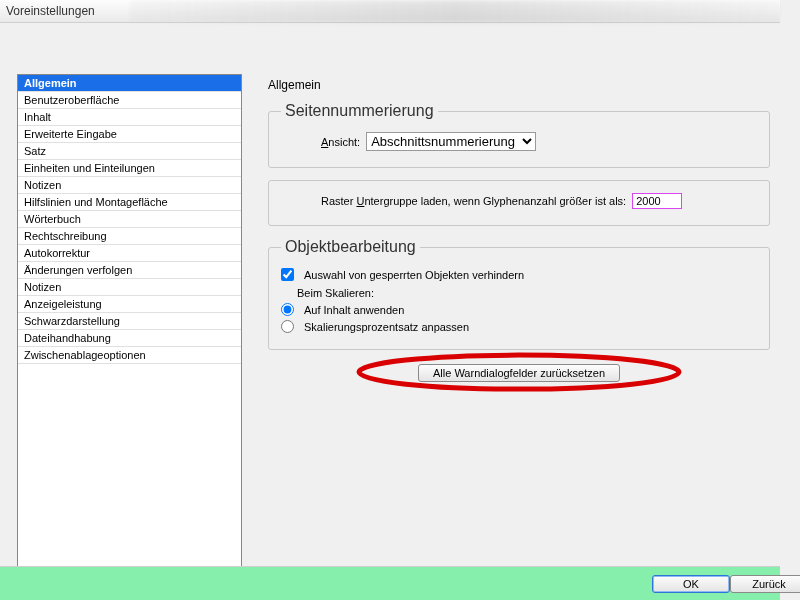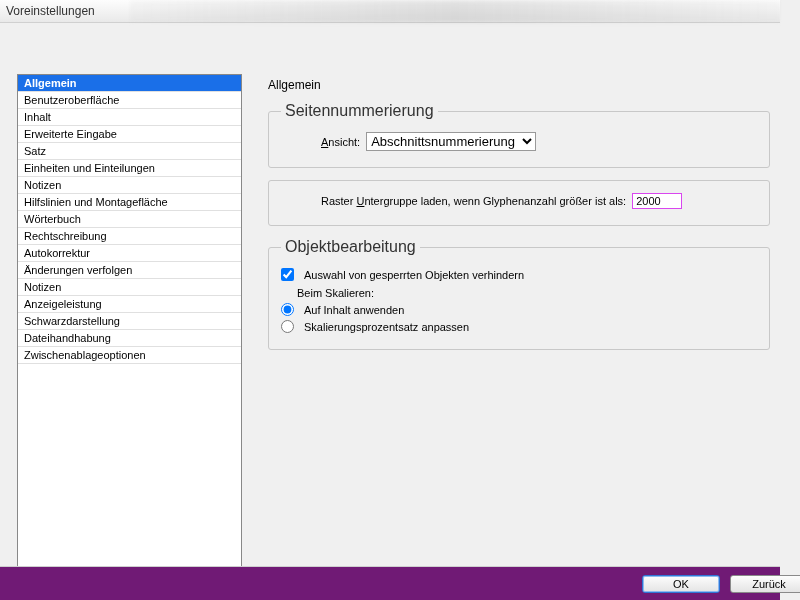--- a/index.html
+++ b/index.html
@@ -153,25 +153,24 @@
     transform: translate(-50%, -52%);
     pointer-events: none;
   }
   .footer {
     position: absolute;
     bottom: 0;
     left: 0;
     right: 0;
     height: 34px;
     border-top: 1px solid #cfcfcf;
-    background: #701a75;
+    background: #86efac;
     display: flex;
     justify-content: flex-end;
     align-items: center;
-    gap: 10px;
     padding-right: 6px;
     box-sizing: border-box;
   }
   .footer button {
     min-width: 78px;
   }
   .cut-right { 
     margin-right: -34px;
   }
 </style>
@@ -241,20 +240,26 @@
         <div class="row">
           <input type="radio" name="scale" id="r1" checked="" style="">
           <label for="r1">Auf Inhalt anwenden</label>
         </div>
         <div class="row">
           <input type="radio" name="scale" id="r2" style="">
           <label for="r2">Skalierungsprozentsatz anpassen</label>
         </div>
       </fieldset>
 
+      <div class="reset-row">
+        <svg class="red-oval" viewBox="0 0 340 44">
+          <ellipse cx="170" cy="22" rx="160" ry="17" fill="none" stroke="#d80000" stroke-width="5"></ellipse>
+        </svg>
+        <button class="btn">Alle Warndialogfelder zurücksetzen</button>
+      </div>
 
     </div>
   </div>
 
   <div class="footer">
     <button class="btn primary">OK</button>
     <button class="btn cut-right">Zurück</button>
   </div>
 
 </div>

